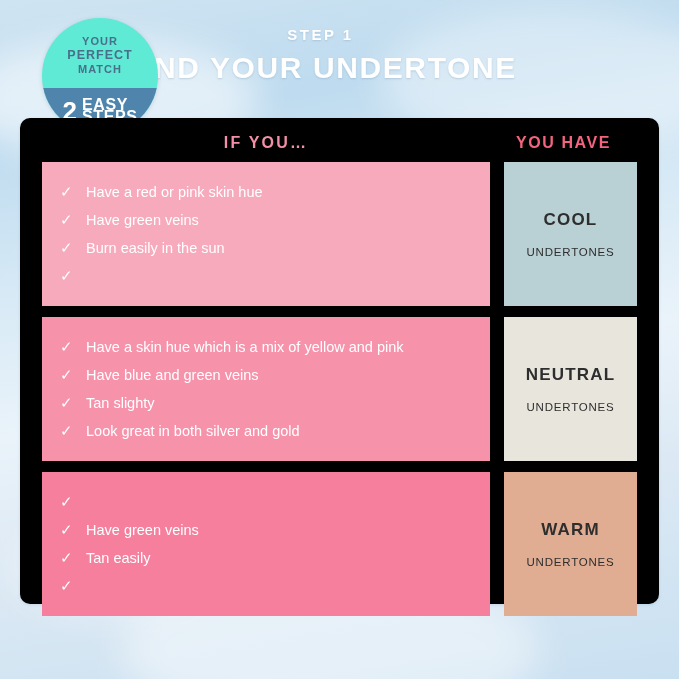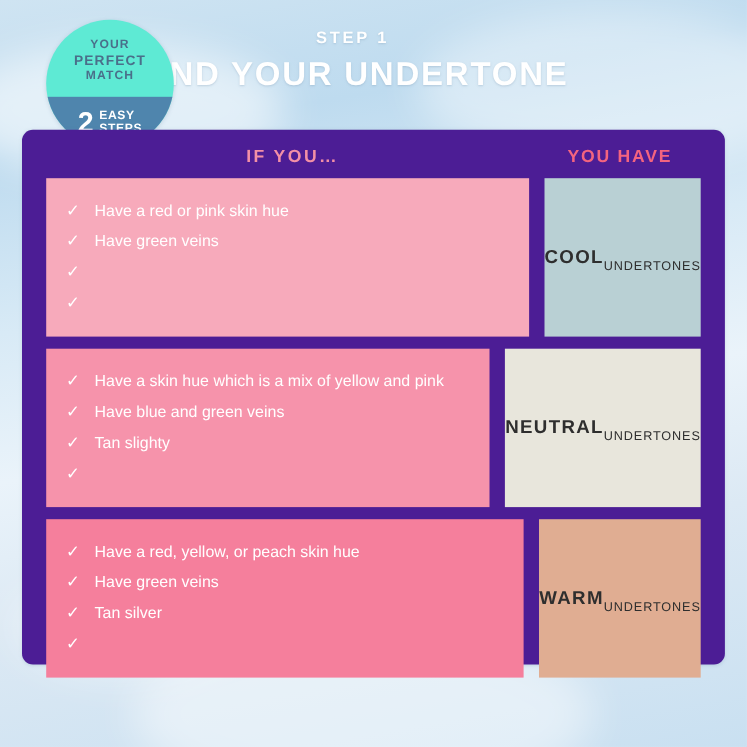--- a/index.html
+++ b/index.html
@@ -86,34 +86,34 @@
     align-items: center;
     justify-content: center;
     gap: 5px;
   }
   .badge .bottom .num {
     font-size: 26px;
     font-weight: bold;
     line-height: 1;
   }
   .badge .bottom .txt {
-    font-size: 11px;
+    font-size: 16px;
     line-height: 12px;
     letter-spacing: 0.6px;
     font-weight: bold;
     text-align: left;
   }
 
   .card {
     position: absolute;
     left: 20px;
     top: 118px;
     width: 639px;
     height: 486px;
-    background: #4c1d95;
+    background: #000000;
     box-shadow: 0 1px 3px rgba(120,150,175,0.25);
     border-radius: 10px;
   }
 
   .col-heads {
     display: flex;
     padding: 16px 22px 0 22px;
   }
   .col-heads .h-left {
     width: 448px;
@@ -161,20 +161,21 @@
     flex: 0 0 auto;
     width: 14px;
     color: #ffffff;
     font-size: 15px;
     line-height: 22px;
   }
   .swatch {
     flex: 1;
     box-sizing: border-box;
     display: flex;
+    flex-direction: column;
     align-items: center;
     justify-content: center;
     text-align: center;
   }
   .swatch .name {
     font-size: 17px;
     letter-spacing: 1.2px;
     color: #2e2e2e;
     font-weight: bold;
   }
@@ -224,20 +225,21 @@
           <div class="item">
             <span class="check">✓</span>
             <span>Have a red or pink skin hue</span>
           </div>
           <div class="item">
             <span class="check">✓</span>
             <span>Have green veins</span>
           </div>
           <div class="item">
             <span class="check">✓</span>
+            <span>Burn easily in the sun</span>
           </div>
           <div class="item">
             <span class="check">✓</span>
           </div>
         </div>
         <div class="swatch" style="background: rgb(185, 208, 212);">
           <div class="name">COOL</div>
           <div class="sub">UNDERTONES</div>
         </div>
       </div>
@@ -250,40 +252,40 @@
           <div class="item">
             <span class="check">✓</span>
             <span>Have blue and green veins</span>
           </div>
           <div class="item">
             <span class="check">✓</span>
             <span>Tan slighty</span>
           </div>
           <div class="item">
             <span class="check">✓</span>
+            <span>Look great in both silver and gold</span>
           </div>
         </div>
         <div class="swatch" style="background: rgb(232, 230, 220);">
           <div class="name">NEUTRAL</div>
           <div class="sub">UNDERTONES</div>
         </div>
       </div>
       <div class="row">
         <div class="list" style="background: rgb(245, 127, 156);">
           <div class="item">
             <span class="check">✓</span>
-            <span>Have a red, yellow, or peach skin hue</span>
           </div>
           <div class="item">
             <span class="check">✓</span>
             <span>Have green veins</span>
           </div>
           <div class="item">
             <span class="check">✓</span>
-            <span>Tan silver</span>
+            <span>Tan easily</span>
           </div>
           <div class="item">
             <span class="check">✓</span>
           </div>
         </div>
         <div class="swatch" style="background: rgb(224, 173, 146);">
           <div class="name">WARM</div>
           <div class="sub">UNDERTONES</div>
         </div>
       </div>

